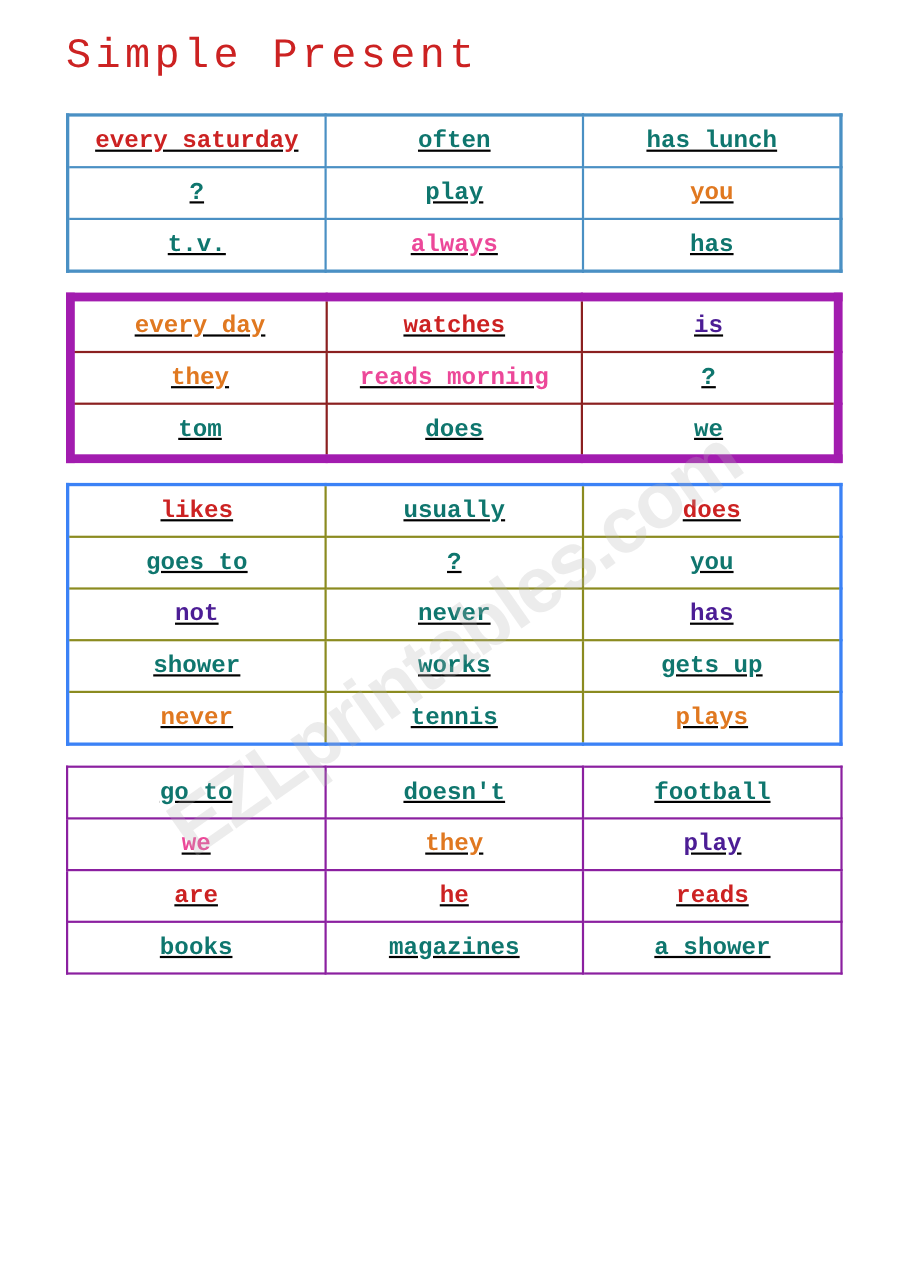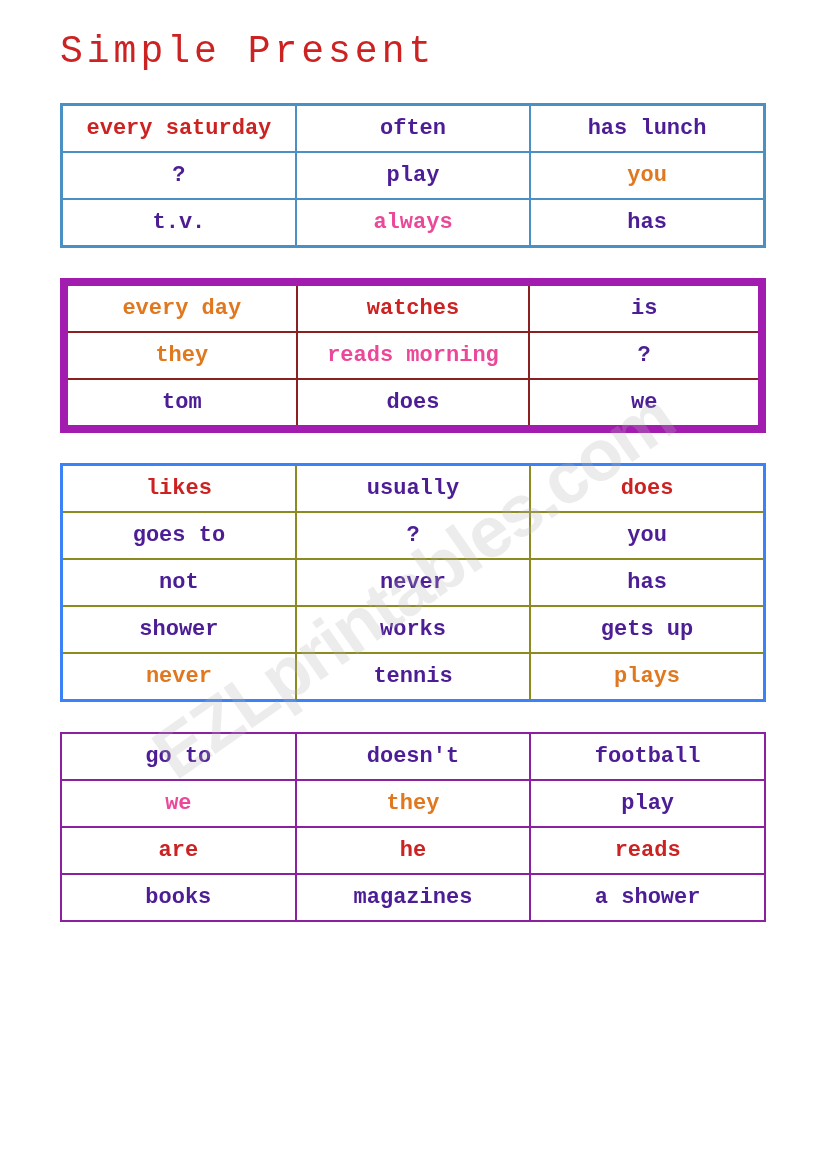--- a/index.html
+++ b/index.html
@@ -19,21 +19,22 @@
       font-family: 'Courier New', Courier, monospace;
       font-size: 38px;
       letter-spacing: 4px;
       margin-bottom: 30px;
       font-weight: normal;
     }
 
     .grid-table {
       width: 100%;
       border-collapse: collapse;
-      margin-bottom: 30px;
+      margin-bottom: 18px;
+      text-decoration: underline;
     }
 
     .grid-table td {
       border: 2px solid;
       text-align: center;
       padding: 10px 8px;
       font-size: 22px;
       font-weight: bold;
       font-family: 'Courier New', Courier, monospace;
       width: 33.33%;
@@ -69,21 +70,21 @@
     }
     .table4 td {
       border-color: #8b20a0;
     }
 
     
     .red { color: #cc2222; }
     .orange { color: #e07820; }
     .green { color: #ec4899; }
     .blue { color: #4c1d95; }
-    .black { color: #4c1d95; }
+    .black { color: #0f766e; }
 
     
     .watermark {
       position: absolute;
       top: 50%;
       left: 50%;
       transform: translate(-50%, -50%) rotate(-35deg);
       font-size: 72px;
       color: rgba(180, 180, 180, 0.25);
       font-family: Arial, sans-serif;

